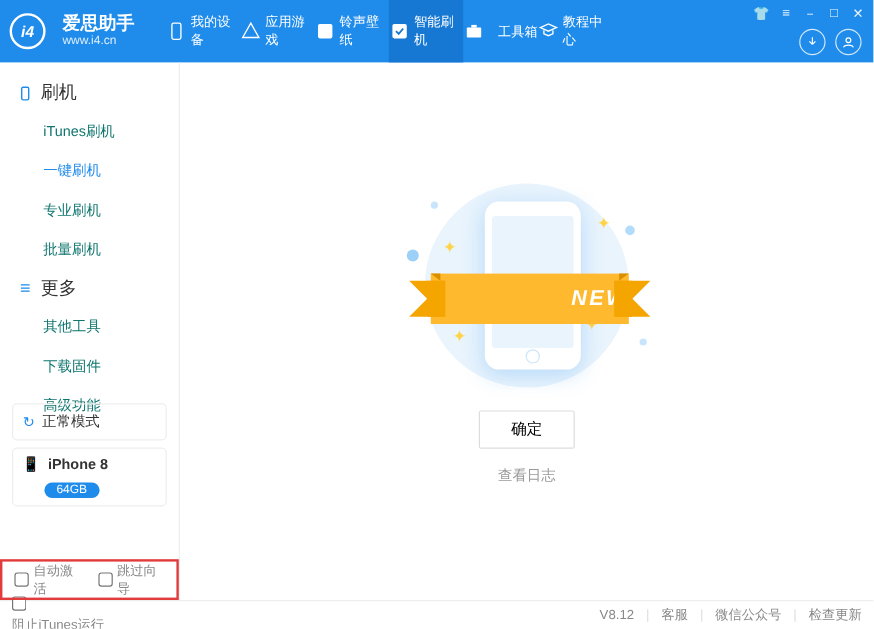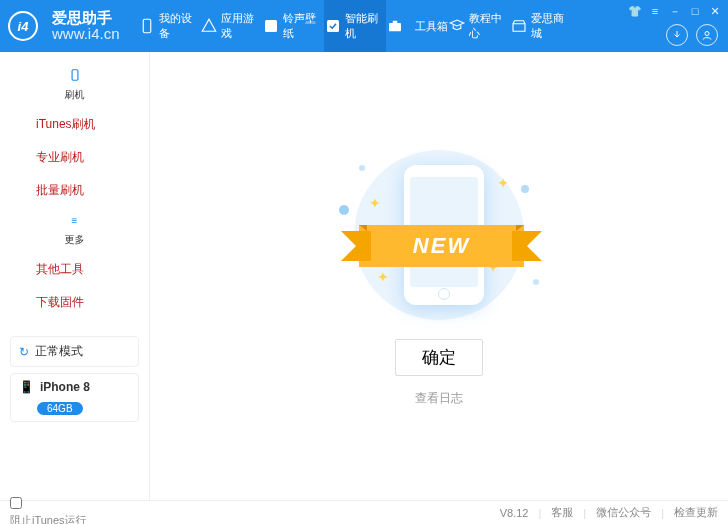--- a/index.html
+++ b/index.html
@@ -3,40 +3,40 @@
 <meta charset="utf-8">
 <style>
 * { margin: 0; padding: 0; box-sizing: border-box; }
 body { font-family: "Microsoft YaHei", Arial, sans-serif; font-size: 12px; color: #333; background: #fff; width: 728px; height: 524px; overflow: hidden; position: relative; }
 
 .header { background: #1f8cec; height: 52px; display: flex; align-items: center; padding: 0 8px; position: relative; }
 .logo-block { display: flex; align-items: center; gap: 14px; color: #fff; margin-right: 10px; width: 120px; }
 .logo-circle { width: 30px; height: 30px; border: 2px solid #fff; border-radius: 50%; display: flex; align-items: center; justify-content: center; color: #fff; font-weight: bold; font-size: 13px; font-style: italic; }
 .logo-text { display: flex; flex-direction: column; line-height: 1.1; }
 .logo-title { font-size: 15px; font-weight: bold; color: #fff; }
-.logo-sub { font-size: 15px; color: rgba(255,255,255,0.85); }
+.logo-sub { font-size: 10px; color: rgba(255,255,255,0.85); }
 
 .tabs { display: flex; height: 52px; }
 .tab { width: 62px; display: flex; flex-direction: row; align-items: center; justify-content: space-between; color: #fff; font-size: 11px; gap: 3px; cursor: pointer; }
 .tab.active { background: #1678d3; }
 .tab-icon { width: 18px; height: 18px; display: flex; align-items: center; justify-content: center; }
 .tab-icon svg { width: 18px; height: 18px; stroke: #fff; fill: none; stroke-width: 1.5; }
 .tab-icon.fill svg { fill: #fff; stroke: none; }
 
 .win-controls { position: absolute; right: 6px; top: 4px; display: flex; gap: 6px; color: #fff; font-size: 11px; align-items: center; }
 .win-btn { width: 14px; height: 14px; display: flex; align-items: center; justify-content: center; cursor: pointer; opacity: 0.9; }
 .header-circles { position: absolute; right: 10px; bottom: 6px; display: flex; gap: 8px; }
 .circle-btn { width: 22px; height: 22px; border: 1.5px solid rgba(255,255,255,0.8); border-radius: 50%; display: flex; align-items: center; justify-content: center; cursor: pointer; }
 .circle-btn svg { width: 12px; height: 12px; stroke: #fff; fill: none; stroke-width: 2; }
 
 .body { display: flex; height: 448px; }
 .sidebar { width: 150px; border-right: 1px solid #eee; padding-top: 10px; position: relative; }
-.side-group { padding: 6px 14px; display: flex; align-items: center; gap: 6px; color: #333; font-size: 10px; flex-direction: column; }
+.side-group { padding: 6px 14px; display: flex; align-items: center; gap: 6px; color: #333; font-size: 15px; }
 .side-group .gicon { width: 14px; height: 14px; display: flex; align-items: center; justify-content: center; color: #1f8cec; }
-.side-item { padding: 8px 14px 8px 36px; font-size: 12px; color: #b91c1c; cursor: pointer; }
+.side-item { padding: 8px 14px 8px 36px; font-size: 12px; color: #0f766e; cursor: pointer; }
 .side-item.active { color: #1f8cec; }
 .side-bottom { position: absolute; bottom: 72px; left: 0; right: 0; }
 .mode-row, .device-row { border: 1px solid #eee; border-radius: 4px; margin: 6px 10px; padding: 6px 8px; display: flex; align-items: center; gap: 6px; font-size: 12px; }
 .mode-row .micon { color: #1f8cec; }
 .device-row { flex-wrap: wrap; }
 .device-badge { background: #1f8cec; color: #fff; font-size: 10px; padding: 1px 10px; border-radius: 8px; margin-left: 18px; margin-top: 2px; }
 .redbox { position: absolute; bottom: 0; left: 0; right: 0; height: 34px; border: 2px solid #e23b3b; display: flex; align-items: center; gap: 14px; padding: 0 10px; }
 .cbx { display: flex; align-items: center; gap: 4px; color: #888; font-size: 11px; }
 .cbx input { width: 12px; height: 12px; }
 
@@ -46,30 +46,30 @@
 .dot { position: absolute; border-radius: 50%; }
 .d1 { width: 10px; height: 10px; background: #9dd0f7; left: 0; top: 60px; }
 .d2 { width: 6px; height: 6px; background: #c9e5fb; left: 20px; top: 20px; }
 .d3 { width: 8px; height: 8px; background: #b3dcfa; right: 10px; top: 40px; }
 .d4 { width: 6px; height: 6px; background: #c9e5fb; right: 0px; bottom: 40px; }
 .spark { position: absolute; color: #ffd34a; font-size: 14px; }
 .s1 { left: 30px; top: 50px; } .s2 { right: 30px; top: 30px; } .s3 { right: 40px; bottom: 50px; } .s4 { left: 38px; bottom: 40px; }
 .phone { position: absolute; left: 65px; top: 20px; width: 80px; height: 140px; background: #fff; border-radius: 12px; box-shadow: 0 4px 18px rgba(31,140,236,0.25); }
 .phone::before { content: ""; position: absolute; left: 6px; right: 6px; top: 12px; bottom: 18px; background: #eaf4fd; border-radius: 3px; }
 .phone::after { content: ""; position: absolute; left: 50%; bottom: 5px; width: 10px; height: 10px; border: 1px solid #cde6fb; border-radius: 50%; transform: translateX(-50%); }
-.ribbon { position: absolute; left: 20px; top: 80px; width: 165px; height: 42px; background: #ffb92e; display: flex; align-items: center; justify-content: center; color: #fff; font-weight: 800; font-size: 22px; letter-spacing: 2px; font-style: italic; }
+.ribbon { position: absolute; left: 20px; top: 80px; width: 165px; height: 42px; background: #ffb92e; display: flex; align-items: center; justify-content: flex-end; color: #fff; font-weight: 800; font-size: 18px; letter-spacing: 2px; font-style: italic; }
 .ribbon::before, .ribbon::after { content: ""; position: absolute; top: 6px; width: 0; height: 0; border: 15px solid #f5a500; }
 .ribbon::before { left: -18px; border-left-color: transparent; }
 .ribbon::after { right: -18px; border-right-color: transparent; }
 .rib-fold-l, .rib-fold-r { position: absolute; top: 0; width: 0; height: 0; }
 .rib-fold-l { left: 0; border-top: 6px solid #d98e00; border-left: 8px solid transparent; }
 .rib-fold-r { right: 0; border-top: 6px solid #d98e00; border-right: 8px solid transparent; }
 
 .success-text { font-size: 15px; color: #333; }
-.ok-btn { border: 1px solid #ddd; background: #fff; padding: 6px 26px; font-size: 17px; cursor: pointer; border-radius: 2px; }
+.ok-btn { border: 1px solid #ddd; background: #fff; padding: 6px 26px; font-size: 13px; cursor: pointer; border-radius: 2px; }
 .log-link { color: #999; font-size: 12px; cursor: pointer; }
 
 .footer { height: 24px; border-top: 1px solid #eee; display: flex; align-items: center; padding: 0 10px; font-size: 11px; color: #888; justify-content: space-between; }
 .footer-left { display: flex; align-items: flex-start; gap: 4px; flex-direction: column; }
 .footer-right { display: flex; align-items: center; gap: 10px; }
 .fsep { color: #ddd; }
 </style>
 </head>
 <body>
 
@@ -125,29 +125,20 @@
       <span>工具箱</span>
     </div>
     <div class="tab">
       <span class="tab-icon">
           <svg viewBox="0 0 24 24">
             <path d="M3 8l9-4 9 4-9 4z"></path>
             <path d="M7 11v4l5 2 5-2v-4"></path>
           </svg>
         </span>
       <span>教程中心</span>
-    </div>
-    <div class="tab">
-      <span class="tab-icon">
-          <svg viewBox="0 0 24 24">
-            <path d="M4 9h16v10H4z"></path>
-            <path d="M4 9l2-4h12l2 4"></path>
-          </svg>
-        </span>
-      <span>爱思商城</span>
     </div>
   </div>
   <div class="win-controls">
     <span class="win-btn">👕</span>
     <span class="win-btn">≡</span>
     <span class="win-btn">－</span>
     <span class="win-btn">□</span>
     <span class="win-btn">✕</span>
   </div>
   <div class="header-circles">
@@ -169,41 +160,53 @@
   <div class="sidebar">
     <div class="side-group">
       <span class="gicon">
           <svg width="14" height="14" viewBox="0 0 24 24" fill="none" stroke="#1f8cec" stroke-width="2">
             <rect x="7" y="3" width="10" height="18" rx="2"></rect>
           </svg>
         </span>
       <span>刷机</span>
     </div>
     <div class="side-item">iTunes刷机</div>
+    <div class="side-item active">一键刷机</div>
     <div class="side-item">专业刷机</div>
     <div class="side-item">批量刷机</div>
     <div class="side-group">
       <span class="gicon">≡</span>
       <span>更多</span>
     </div>
     <div class="side-item">其他工具</div>
     <div class="side-item">下载固件</div>
+    <div class="side-item">高级功能</div>
 
     <div class="side-bottom">
       <div class="mode-row">
         <span class="micon">↻</span>
         <span>正常模式</span>
       </div>
       <div class="device-row">
         <span class="micon" style="color:#1f8cec">📱</span>
         <span style="font-weight:600">iPhone 8</span>
         <span class="device-badge">64GB</span>
       </div>
     </div>
 
+    <div class="redbox">
+      <label class="cbx">
+          <input type="checkbox" style="">
+          <span>自动激活</span>
+        </label>
+      <label class="cbx">
+          <input type="checkbox" style="">
+          <span>跳过向导</span>
+        </label>
+    </div>
   </div>
 
   <div class="main">
     <div class="illus">
       <div class="bigcircle"></div>
       <div class="dot d1"></div>
         <div class="dot d2"></div>
         <div class="dot d3"></div>
         <div class="dot d4"></div>
       <div class="spark s1">✦</div>

